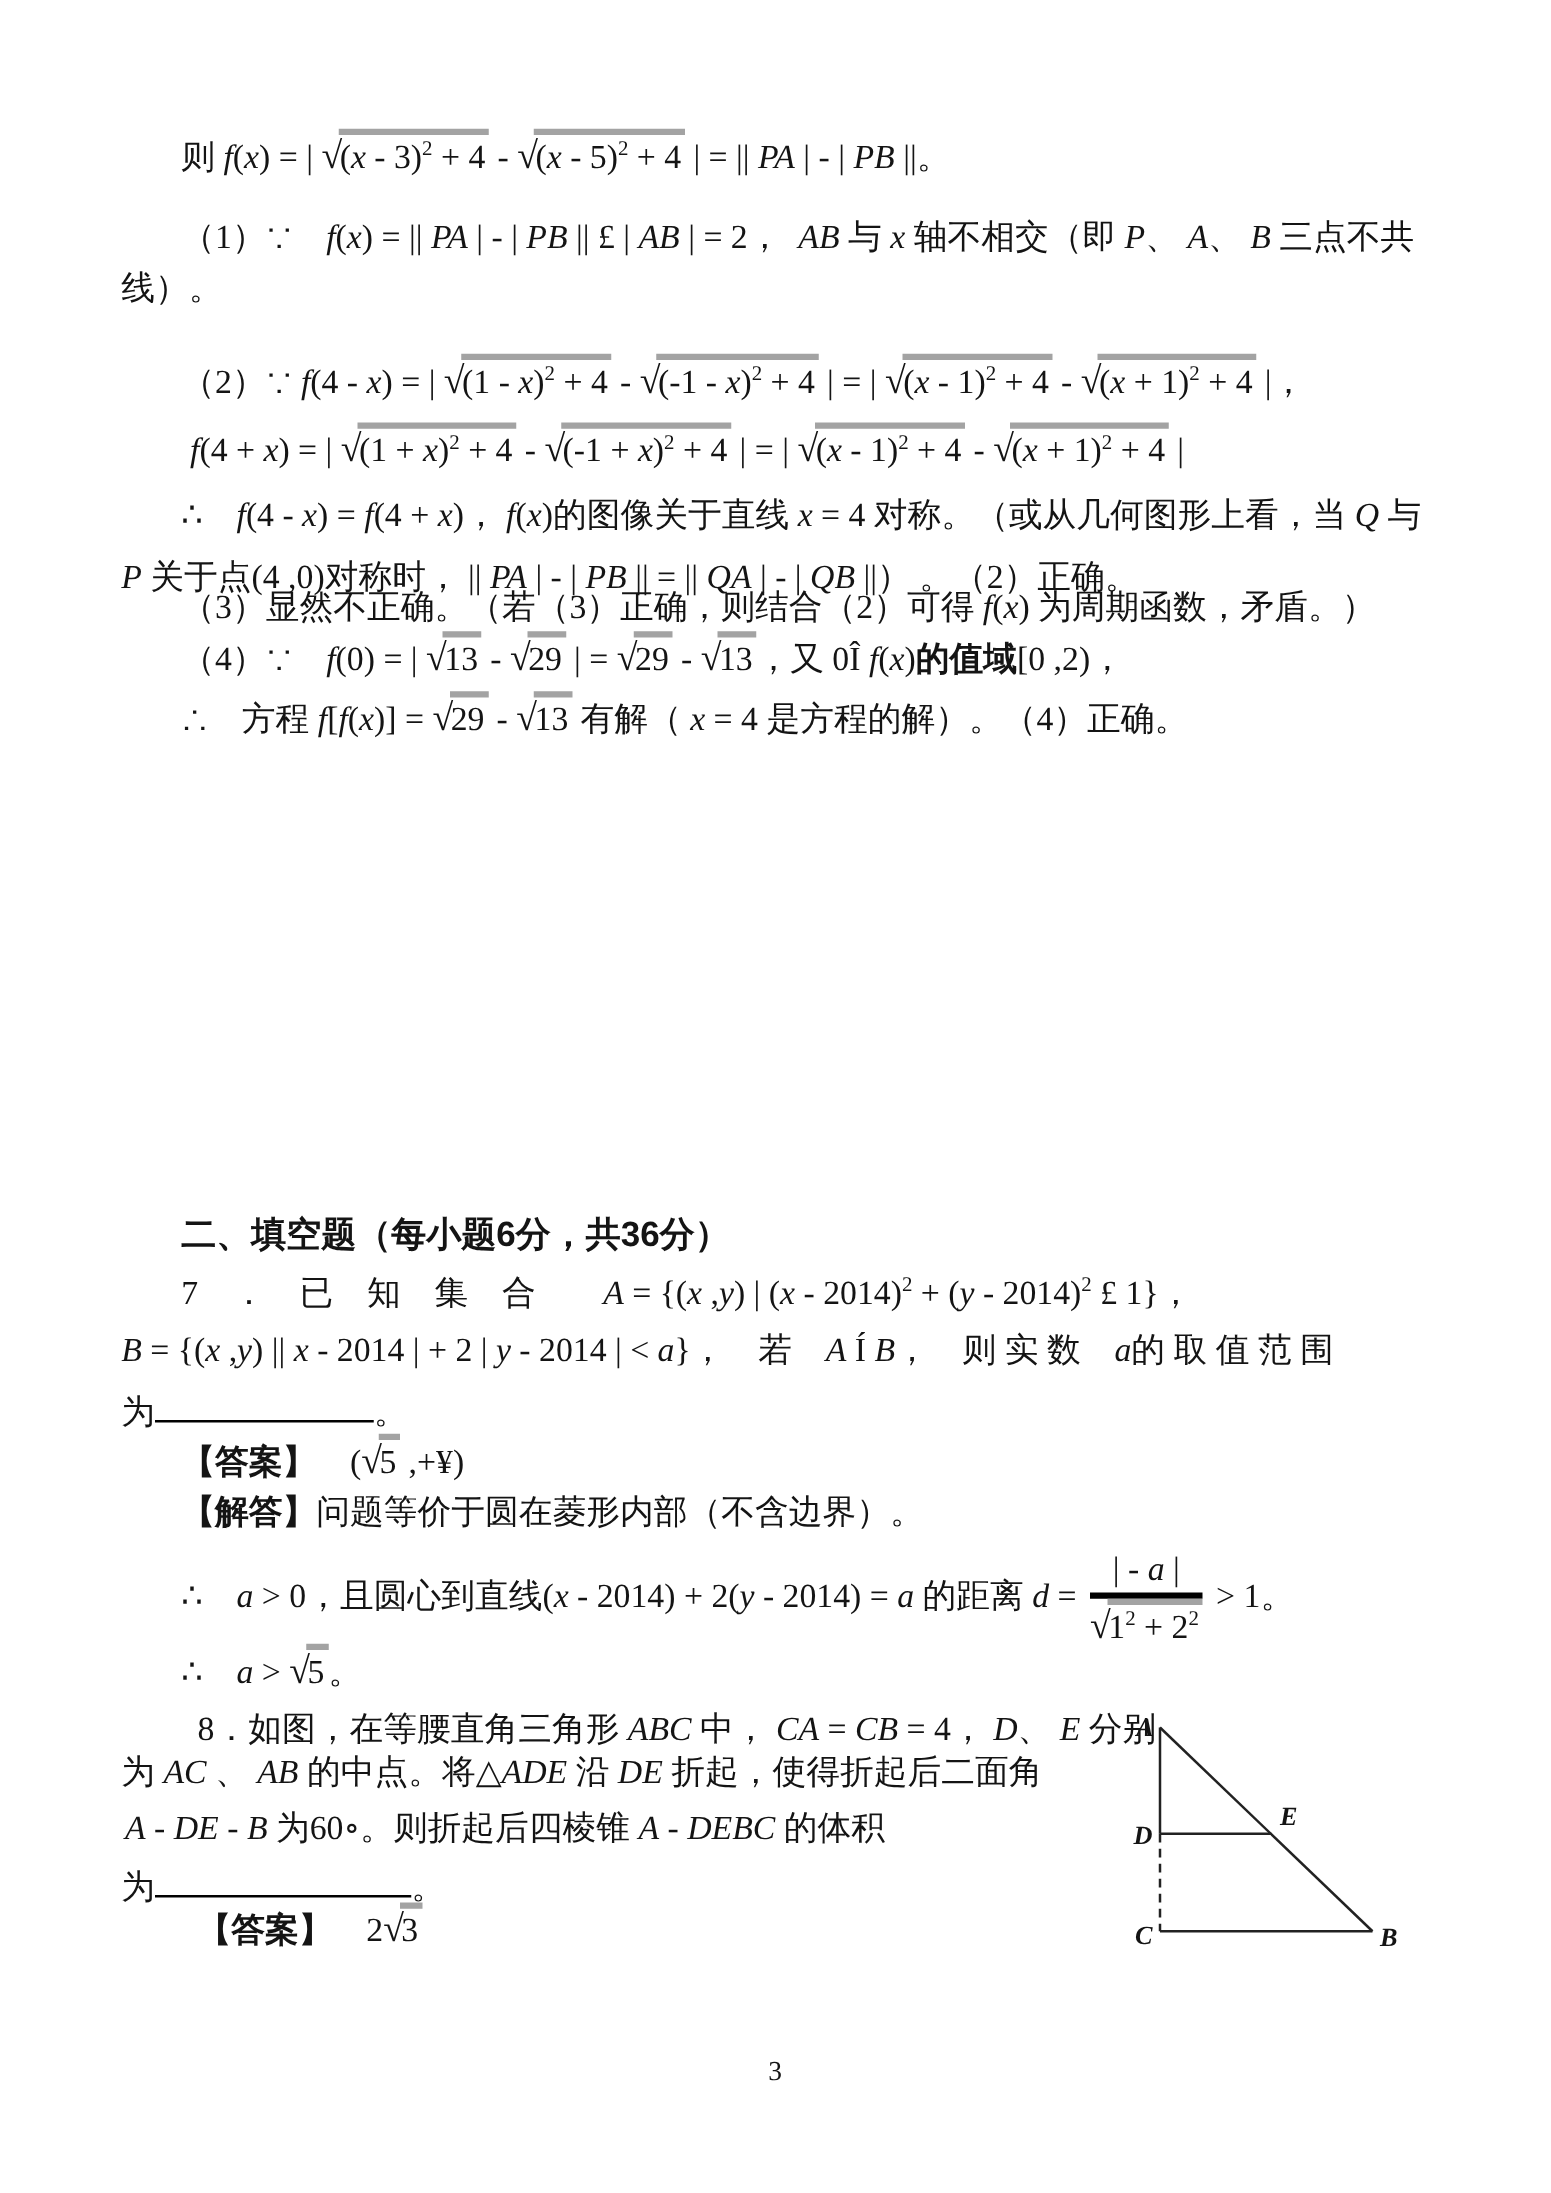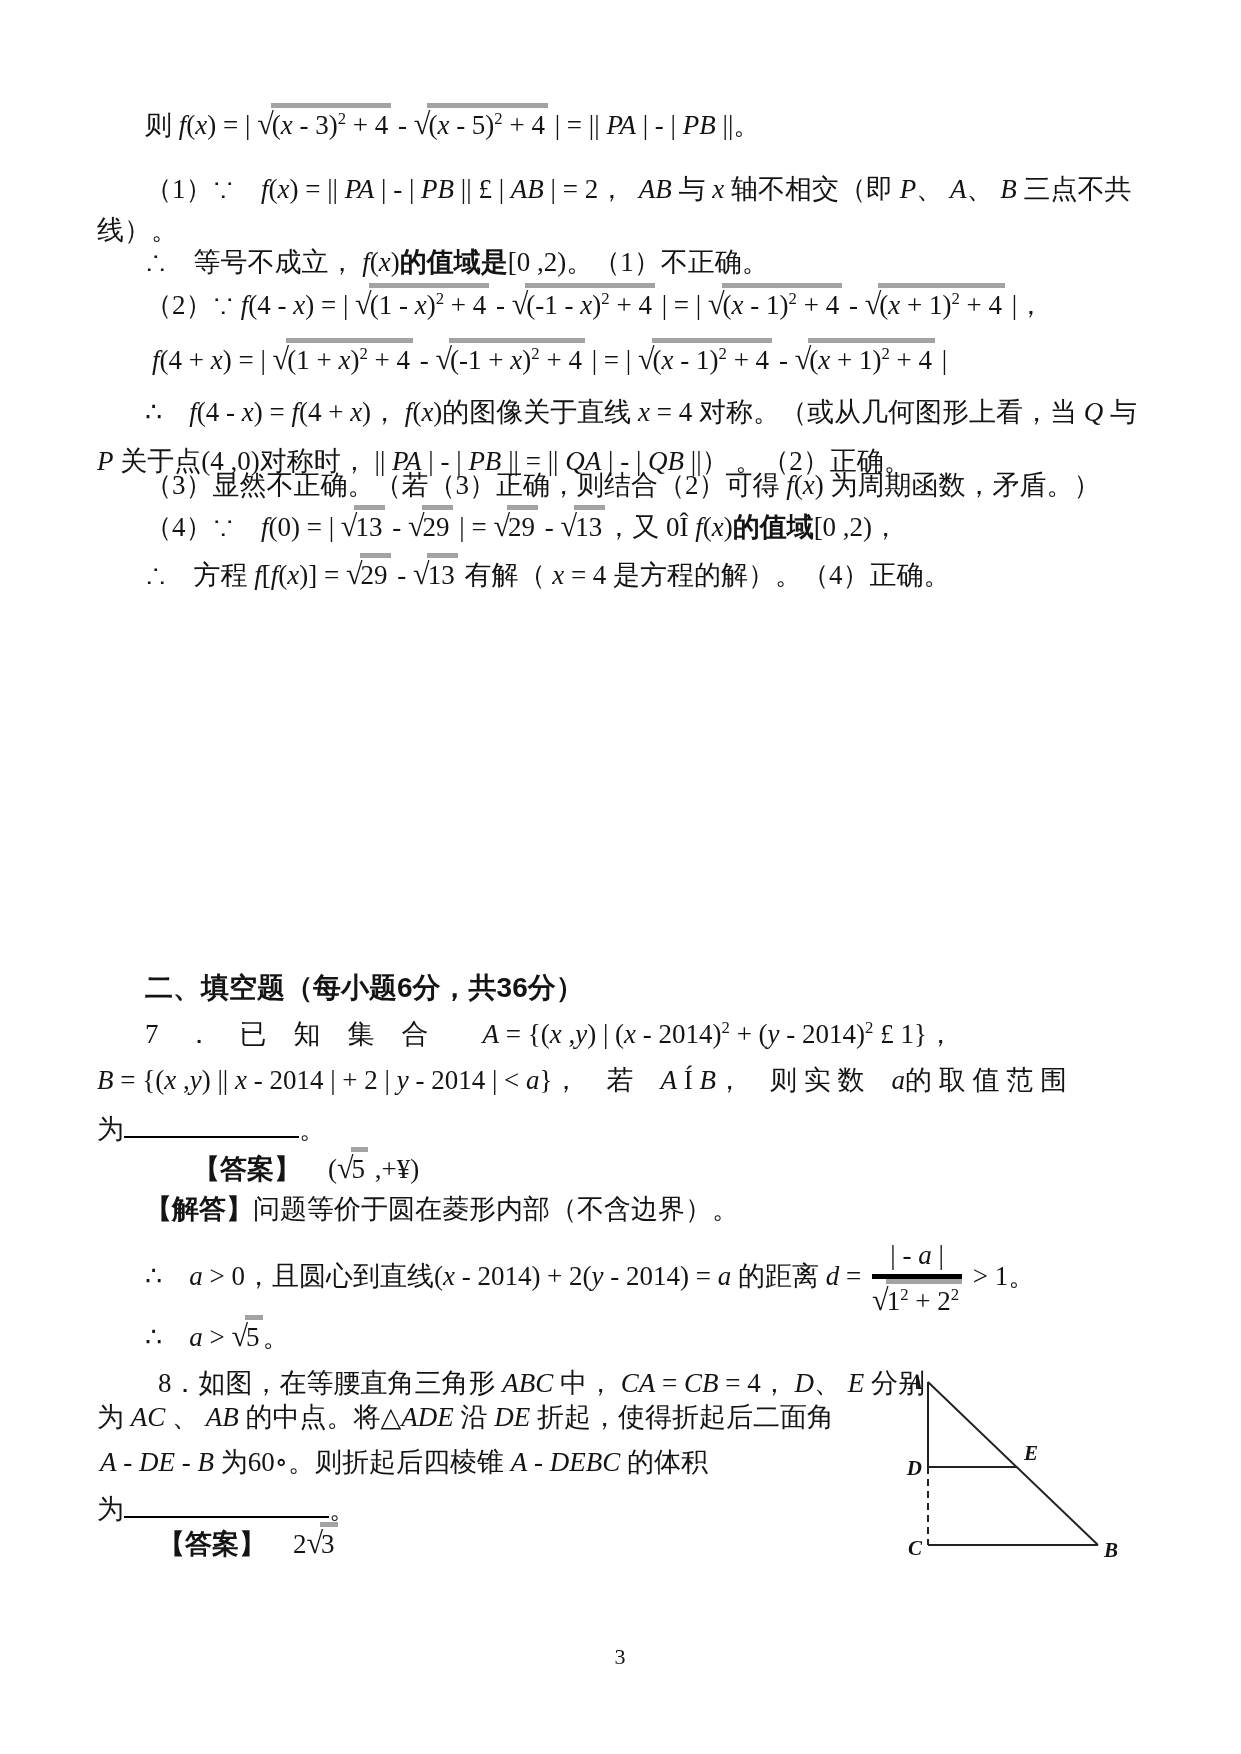--- a/index.html
+++ b/index.html
@@ -88,33 +88,32 @@
     <text x="129" y="128" text-anchor="start">E</text>
     <text x="27" y="223" text-anchor="end">C</text>
     <text x="209" y="225" text-anchor="start">B</text>
   </svg>
 
   <div class="page-number">3</div>
 
 <div class="line" style="left: 145px; top: 103px;"><span class="r">则 </span><span class="m">f</span><span class="r">(</span><span class="m">x</span><span class="r">) = | </span><span class="q"><span class="qr">√</span><span class="qv"><span class="r">(</span><span class="m">x</span><span class="r"> - 3)</span><sup>2</sup><span class="r"> + 4</span></span></span><span class="r"> - </span><span class="q"><span class="qr">√</span><span class="qv"><span class="r">(</span><span class="m">x</span><span class="r"> - 5)</span><sup>2</sup><span class="r"> + 4</span></span></span><span class="r"> | = || </span><span class="m">PA</span><span class="r"> | - | </span><span class="m">PB</span><span class="r"> ||。</span></div>
     <div class="line" style="left: 145px; top: 172px;"><span class="r">（1）∵　</span><span class="m">f</span><span class="r">(</span><span class="m">x</span><span class="r">) = || </span><span class="m">PA</span><span class="r"> | - | </span><span class="m">PB</span><span class="r"> || £ | </span><span class="m">AB</span><span class="r"> | = 2，  </span><span class="m">AB</span><span class="r"> 与 </span><span class="m">x</span><span class="r"> 轴不相交（即 </span><span class="m">P</span><span class="r">、 </span><span class="m">A</span><span class="r">、 </span><span class="m">B</span><span class="r"> 三点不共</span></div>
     <div class="line" style="left: 97px; top: 213px;"><span class="r">线）。</span></div>
-    <div class="line" style="left: 145px; top: 245px;"><span class="r">∴　等号不成立， </span><span class="m">f</span><span class="r">(</span><span class="m">x</span><span class="r">)</span><span class="b">的值域是</span><span class="r">[0 ,2)。（1）不正确。</span></div>
     <div class="line" style="left: 145px; top: 283px;"><span class="r">（2）∵ </span><span class="m">f</span><span class="r">(4 - </span><span class="m">x</span><span class="r">) = | </span><span class="q"><span class="qr">√</span><span class="qv"><span class="r">(1 - </span><span class="m">x</span><span class="r">)</span><sup>2</sup><span class="r"> + 4</span></span></span><span class="r"> - </span><span class="q"><span class="qr">√</span><span class="qv"><span class="r">(-1 - </span><span class="m">x</span><span class="r">)</span><sup>2</sup><span class="r"> + 4</span></span></span><span class="r"> | = | </span><span class="q"><span class="qr">√</span><span class="qv"><span class="r">(</span><span class="m">x</span><span class="r"> - 1)</span><sup>2</sup><span class="r"> + 4</span></span></span><span class="r"> - </span><span class="q"><span class="qr">√</span><span class="qv"><span class="r">(</span><span class="m">x</span><span class="r"> + 1)</span><sup>2</sup><span class="r"> + 4</span></span></span><span class="r"> |，</span></div>
     <div class="line" style="left: 152px; top: 338px;"><span class="m">f</span><span class="r">(4 + </span><span class="m">x</span><span class="r">) = | </span><span class="q"><span class="qr">√</span><span class="qv"><span class="r">(1 + </span><span class="m">x</span><span class="r">)</span><sup>2</sup><span class="r"> + 4</span></span></span><span class="r"> - </span><span class="q"><span class="qr">√</span><span class="qv"><span class="r">(-1 + </span><span class="m">x</span><span class="r">)</span><sup>2</sup><span class="r"> + 4</span></span></span><span class="r"> | = | </span><span class="q"><span class="qr">√</span><span class="qv"><span class="r">(</span><span class="m">x</span><span class="r"> - 1)</span><sup>2</sup><span class="r"> + 4</span></span></span><span class="r"> - </span><span class="q"><span class="qr">√</span><span class="qv"><span class="r">(</span><span class="m">x</span><span class="r"> + 1)</span><sup>2</sup><span class="r"> + 4</span></span></span><span class="r"> |</span></div>
     <div class="line" style="left: 145px; top: 395px;"><span class="r">∴　</span><span class="m">f</span><span class="r">(4 - </span><span class="m">x</span><span class="r">) = </span><span class="m">f</span><span class="r">(4 + </span><span class="m">x</span><span class="r">)， </span><span class="m">f</span><span class="r">(</span><span class="m">x</span><span class="r">)的图像关于直线 </span><span class="m">x</span><span class="r"> = 4 对称。（或从几何图形上看，当 </span><span class="m">Q</span><span class="r"> 与</span></div>
     <div class="line" style="left: 97px; top: 444px;"><span class="m">P</span><span class="r"> 关于点(4 ,0)对称时， || </span><span class="m">PA</span><span class="r"> | - | </span><span class="m">PB</span><span class="r"> || = || </span><span class="m">QA</span><span class="r"> | - | </span><span class="m">QB</span><span class="r"> ||） 。（2）正确。</span></div>
     <div class="line" style="left: 145px; top: 468px;"><span class="r">（3）显然不正确。（若（3）正确，则结合（2）可得 </span><span class="m">f</span><span class="r">(</span><span class="m">x</span><span class="r">) 为周期函数，矛盾。）</span></div>
     <div class="line" style="left: 145px; top: 505px;"><span class="r">（4）∵　</span><span class="m">f</span><span class="r">(0) = | </span><span class="q"><span class="qr">√</span><span class="qv"><span class="r">13</span></span></span><span class="r"> - </span><span class="q"><span class="qr">√</span><span class="qv"><span class="r">29</span></span></span><span class="r"> | = </span><span class="q"><span class="qr">√</span><span class="qv"><span class="r">29</span></span></span><span class="r"> - </span><span class="q"><span class="qr">√</span><span class="qv"><span class="r">13</span></span></span><span class="r">，又 0Î </span><span class="m">f</span><span class="r">(</span><span class="m">x</span><span class="r">)</span><span class="b">的值域</span><span class="r">[0 ,2)，</span></div>
     <div class="line" style="left: 145px; top: 553px;"><span class="r">∴　方程 </span><span class="m">f</span><span class="r">[</span><span class="m">f</span><span class="r">(</span><span class="m">x</span><span class="r">)] = </span><span class="q"><span class="qr">√</span><span class="qv"><span class="r">29</span></span></span><span class="r"> - </span><span class="q"><span class="qr">√</span><span class="qv"><span class="r">13</span></span></span><span class="r"> 有解（ </span><span class="m">x</span><span class="r"> = 4 是方程的解）。（4）正确。</span></div>
     <div class="line hd" style="left: 145px; top: 970px;"><span class="r">二、填空题（每小题6分，共36分）</span></div>
     <div class="line" style="left: 145px; top: 1017px;"><span class="r">7　．　已　知　集　合　　</span><span class="m">A</span><span class="r"> = {(</span><span class="m">x</span><span class="r"> ,</span><span class="m">y</span><span class="r">) | (</span><span class="m">x</span><span class="r"> - 2014)</span><sup>2</sup><span class="r"> + (</span><span class="m">y</span><span class="r"> - 2014)</span><sup>2</sup><span class="r"> £ 1}，</span></div>
     <div class="line" style="left: 97px; top: 1063px;"><span class="m">B</span><span class="r"> = {(</span><span class="m">x</span><span class="r"> ,</span><span class="m">y</span><span class="r">) || </span><span class="m">x</span><span class="r"> - 2014 | + 2 | </span><span class="m">y</span><span class="r"> - 2014 | &lt; </span><span class="m">a</span><span class="r">}，　若　</span><span class="m">A</span><span class="r"> Í </span><span class="m">B</span><span class="r">，　则 实 数　</span><span class="m">a</span><span class="r">的 取 值 范 围</span></div>
     <div class="line" style="left: 97px; top: 1108px;"><span class="r">为</span><span class="ub" style="width: 175px;"></span><span class="r">。</span></div>
-    <div class="line" style="left: 145px; top: 1147px; margin-left: 48px;"><span class="hb">【答案】</span><span class="r">　(</span><span class="q"><span class="qr">√</span><span class="qv"><span class="r">5</span></span></span><span class="r"> ,+¥)</span></div>
+    <div class="line" style="left: 145px; top: 1147px;"><span class="hb">【答案】</span><span class="r">　(</span><span class="q"><span class="qr">√</span><span class="qv"><span class="r">5</span></span></span><span class="r"> ,+¥)</span></div>
     <div class="line" style="left: 145px; top: 1192px;"><span class="hb">【解答】</span><span class="r">问题等价于圆在菱形内部（不含边界）。</span></div>
     <div class="line" style="left: 145px; top: 1238px;"><span class="r">∴　</span><span class="m">a</span><span class="r"> &gt; 0，且圆心到直线(</span><span class="m">x</span><span class="r"> - 2014) + 2(</span><span class="m">y</span><span class="r"> - 2014) = </span><span class="m">a</span><span class="r"> 的距离 </span><span class="m">d</span><span class="r"> = </span><span class="fr"><span class="fn"><span class="r">| - </span><span class="m">a</span><span class="r"> |</span></span><span class="fd"><span class="q"><span class="qr">√</span><span class="qv"><span class="r">1</span><sup>2</sup><span class="r"> + 2</span><sup>2</sup></span></span></span></span><span class="r"> &gt; 1。</span></div>
     <div class="line" style="left: 145px; top: 1315px;"><span class="r">∴　</span><span class="m">a</span><span class="r"> &gt; </span><span class="q"><span class="qr">√</span><span class="qv"><span class="r">5</span></span></span><span class="r">。</span></div>
     <div class="line" style="left: 158px; top: 1356px; margin-top: 10px;"><span class="r">8．如图，在等腰直角三角形 </span><span class="m">ABC</span><span class="r"> 中， </span><span class="m">CA</span><span class="r"> = </span><span class="m">CB</span><span class="r"> = 4， </span><span class="m">D</span><span class="r">、 </span><span class="m">E</span><span class="r"> 分别</span></div>
     <div class="line" style="left: 97px; top: 1400px;"><span class="r">为 </span><span class="m">AC</span><span class="r"> 、 </span><span class="m">AB</span><span class="r"> 的中点。将△</span><span class="m">ADE</span><span class="r"> 沿 </span><span class="m">DE</span><span class="r"> 折起，使得折起后二面角</span></div>
     <div class="line" style="left: 100px; top: 1445px;"><span class="m">A</span><span class="r"> - </span><span class="m">DE</span><span class="r"> - </span><span class="m">B</span><span class="r"> 为60∘。则折起后四棱锥 </span><span class="m">A</span><span class="r"> - </span><span class="m">DEBC</span><span class="r"> 的体积</span></div>
     <div class="line" style="left: 97px; top: 1488px;"><span class="r">为</span><span class="ub" style="width: 205px;"></span><span class="r">。</span></div>
     <div class="line" style="left: 158px; top: 1522px;"><span class="hb">【答案】</span><span class="r">　2</span><span class="q"><span class="qr">√</span><span class="qv"><span class="r">3</span></span></span></div>
   </div>
 

